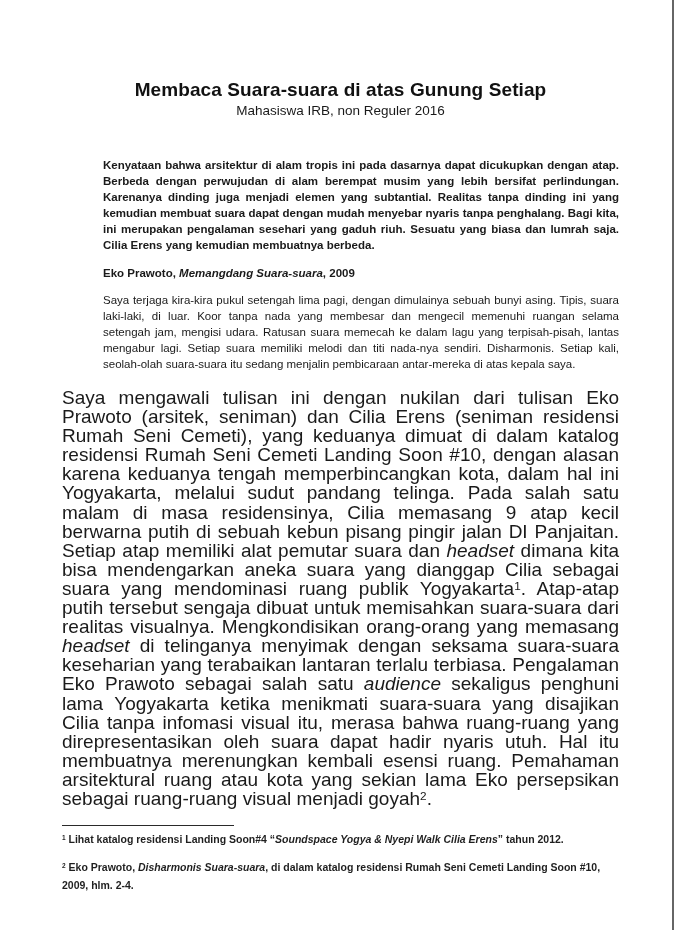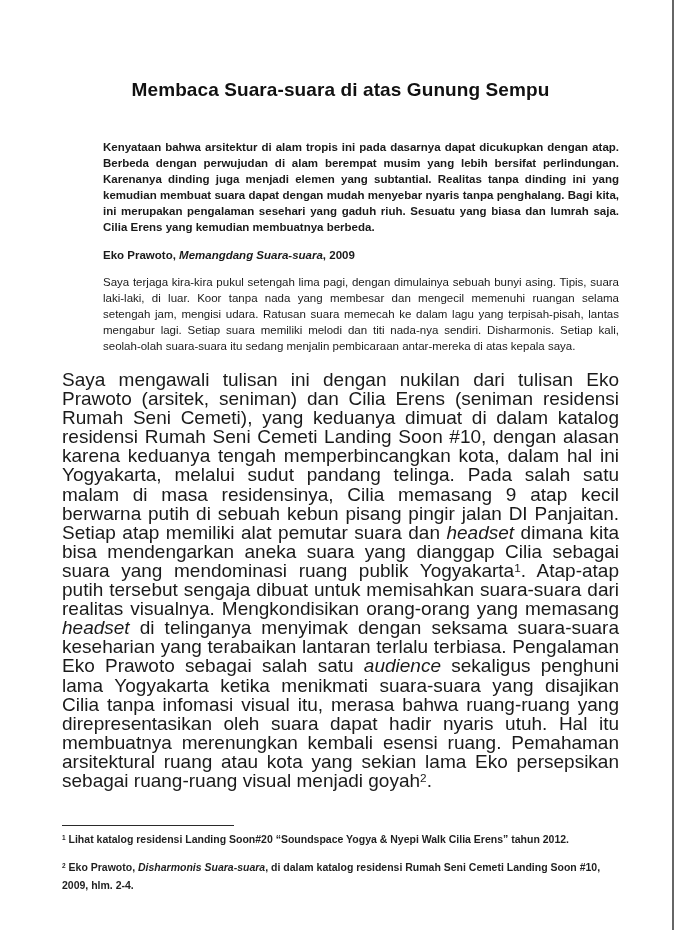--- a/index.html
+++ b/index.html
@@ -103,34 +103,35 @@
 </style>
 </head>
 <body>
 
 <div class="page">
 
   <div class="page-edge"></div>
 
   <div class="content">
 
-    <h1 class="title">Membaca Suara-suara di atas Gunung Sempu</h1>
+    <h1 class="title">Membaca Suara-suara di atas Gunung Setiap</h1>
 
 
+    <div class="affiliation">Mahasiswa IRB, non Reguler 2016</div>
 
     <p class="epigraph epigraph-1">Kenyataan bahwa arsitektur di alam tropis ini pada dasarnya dapat dicukupkan dengan atap. Berbeda dengan perwujudan di alam berempat musim yang lebih bersifat perlindungan. Karenanya dinding juga menjadi elemen yang subtantial. Realitas tanpa dinding ini yang kemudian membuat suara dapat dengan mudah menyebar nyaris tanpa penghalang. Bagi kita, ini merupakan pengalaman sesehari yang gaduh riuh. Sesuatu yang biasa dan lumrah saja. Cilia Erens yang kemudian membuatnya berbeda.</p>
 
     <p class="attribution attribution-1"><span style="font-weight: bold;">Eko Prawoto, </span><span style="font-style: italic; font-weight: bold;">Memangdang Suara-suara</span><span style="font-weight: bold;">, 2009</span></p>
 
     <p class="epigraph epigraph-2">Saya terjaga kira-kira pukul setengah lima pagi, dengan dimulainya sebuah bunyi asing. Tipis, suara laki-laki, di luar. Koor tanpa nada yang membesar dan mengecil memenuhi ruangan selama setengah jam, mengisi udara. Ratusan suara memecah ke dalam lagu yang terpisah-pisah, lantas mengabur lagi. Setiap suara memiliki melodi dan titi nada-nya sendiri. Disharmonis. Setiap kali, seolah-olah suara-suara itu sedang menjalin pembicaraan antar-mereka di atas kepala saya.</p>
 
 
     <p class="body-paragraph"><span>Saya mengawali tulisan ini dengan nukilan dari tulisan Eko Prawoto (arsitek, seniman) dan Cilia Erens (seniman residensi Rumah Seni Cemeti), yang keduanya dimuat di dalam katalog residensi Rumah Seni Cemeti Landing Soon #10, dengan alasan karena keduanya tengah memperbincangkan kota, dalam hal ini Yogyakarta, melalui sudut pandang telinga. Pada salah satu malam di masa residensinya, Cilia memasang 9 atap kecil berwarna putih di sebuah kebun pisang pingir jalan DI Panjaitan. Setiap atap memiliki alat pemutar suara dan </span><span style="font-style: italic;">headset</span><span> dimana kita bisa mendengarkan aneka suara yang dianggap Cilia sebagai suara yang mendominasi ruang publik Yogyakarta</span><sup>1</sup><span>. Atap-atap putih tersebut sengaja dibuat untuk memisahkan suara-suara dari realitas visualnya. Mengkondisikan orang-orang yang memasang </span><span style="font-style: italic;">headset</span><span> di telinganya menyimak dengan seksama suara-suara keseharian yang terabaikan lantaran terlalu terbiasa. Pengalaman Eko Prawoto sebagai salah satu </span><span style="font-style: italic;">audience</span><span> sekaligus penghuni lama Yogyakarta ketika menikmati suara-suara yang disajikan Cilia tanpa infomasi visual itu, merasa bahwa ruang-ruang yang direpresentasikan oleh suara dapat hadir nyaris utuh. Hal itu membuatnya merenungkan kembali esensi ruang. Pemahaman arsitektural ruang atau kota yang sekian lama Eko persepsikan sebagai ruang-ruang visual menjadi goyah</span><sup>2</sup><span>.</span></p>
 
   </div>
 
   <div class="footnotes">
     <hr class="footnote-separator">
-    <p class="footnote"><sup>1</sup><span> Lihat katalog residensi Landing Soon#20 “</span><span style="">Soundspace Yogya &amp; Nyepi Walk Cilia Erens</span><span>” tahun 2012.</span></p>
+    <p class="footnote"><sup>1</sup><span> Lihat katalog residensi Landing Soon#4 “</span><span style="font-style: italic;">Soundspace Yogya &amp; Nyepi Walk Cilia Erens</span><span>” tahun 2012.</span></p>
     <p class="footnote"><sup>2</sup><span> Eko Prawoto, </span><span style="font-style: italic;">Disharmonis Suara-suara</span><span>, di dalam katalog residensi Rumah Seni Cemeti Landing Soon #10, 2009, hlm. 2-4.</span></p>
   </div>
 
 </div>
 
 </body></html>

